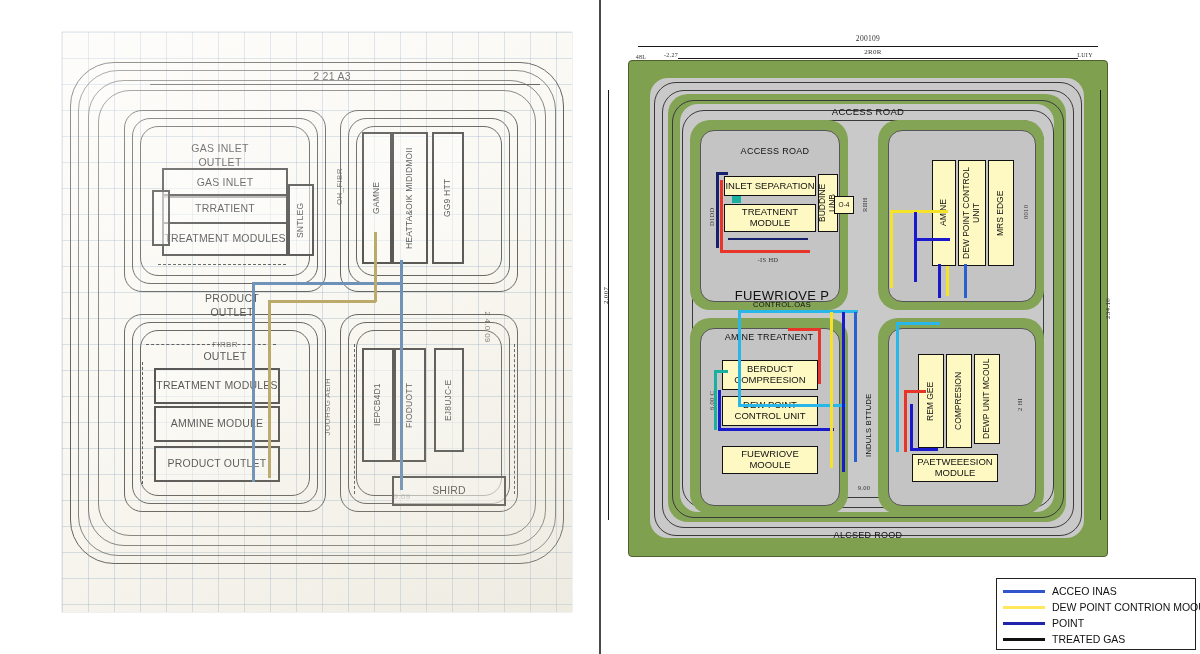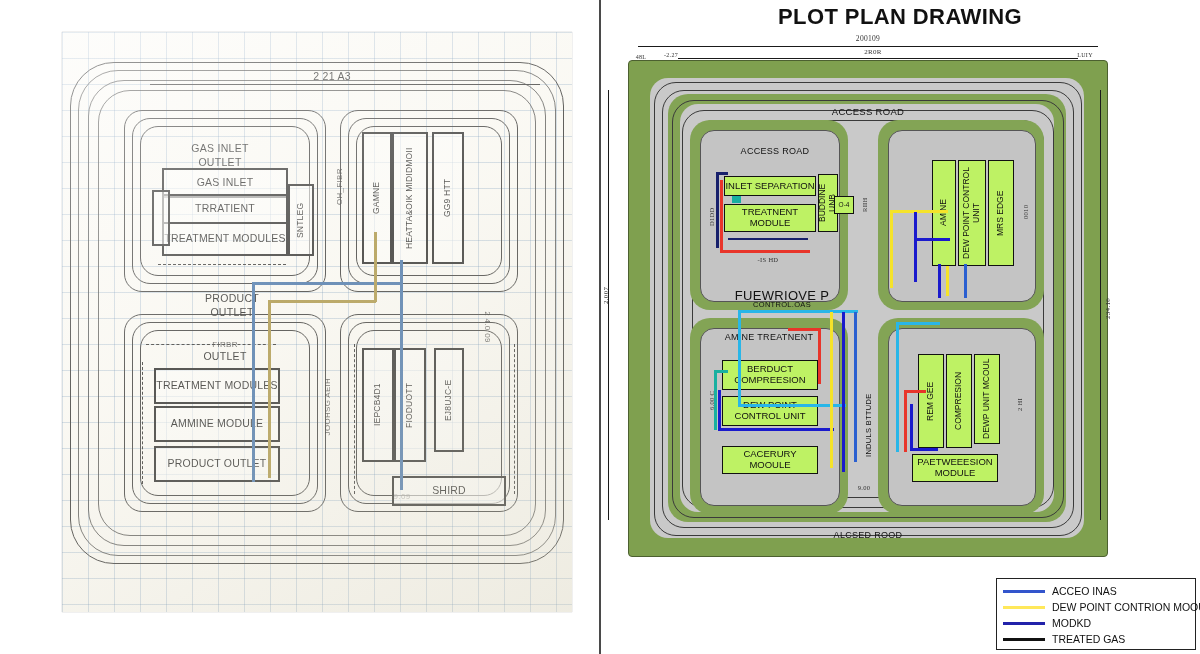--- a/index.html
+++ b/index.html
@@ -37,21 +37,21 @@
 
   
   #title{position:absolute;left:600px;top:4px;width:600px;text-align:center;
          font-size:22px;font-weight:bold;color:#111;letter-spacing:.4px;}
   #cad{position:absolute;left:628px;top:60px;width:478px;height:495px;}
   .green{position:absolute;background:#7fa04f;border:1px solid #4c6030;}
   .grey{position:absolute;background:#c9c9c9;}
   .road{position:absolute;border:1px solid #3a3a3a;border-radius:22px;background:transparent;}
   .pad{position:absolute;background:#c4c4c4;border:1px solid #555;border-radius:14px;}
   .padgreen{position:absolute;background:#83a455;border-radius:20px;}
-  .cbox{position:absolute;background:#bef264;border:1.6px solid #111;
+  .cbox{position:absolute;background:#fef9c3;border:1.6px solid #111;
         display:flex;align-items:center;justify-content:center;text-align:center;
         font-size:9.5px;color:#111;line-height:1.12;font-weight:500;}
   .cbox.v{writing-mode:vertical-rl;transform:rotate(180deg);font-size:8.5px;}
   .clabel{position:absolute;font-size:9px;color:#111;text-align:center;line-height:1.2;letter-spacing:.3px;}
   .clabel.v{writing-mode:vertical-rl;transform:rotate(180deg);}
   .clabel.tiny{font-size:6.5px;color:#333;font-family:Liberation Serif, serif;}
   .dim{position:absolute;background:#1a1a1a;}
   .dimv{position:absolute;background:#1a1a1a;width:1px;}
   .p{position:absolute;}
   .p.red{background:#e8352a;}
@@ -142,21 +142,20 @@
     <div class="pipe blue" style="left:338px;top:228px;width:2.5px;height:230px;"></div>
     <div class="pipe gold" style="left:206px;top:268px;width:2.5px;height:178px;"></div>
     <div class="pipe gold" style="left:206px;top:268px;width:108px;height:2.5px;"></div>
     <div class="pipe gold" style="left:312px;top:200px;width:2.5px;height:70px;"></div>
 
     <div class="paper-tint"></div>
   </div>
 
   <div class="divider"></div>
 
-  <div id="title">PLOT PLAN DRAWING</div>
 
   <div id="cad">
 
     <div class="green" style="left:0;top:0;width:478px;height:495px;border-radius:4px;"></div>
 
     <div class="grey" style="left:22px;top:18px;width:434px;height:460px;border-radius:18px;"></div>
 
     <div class="padgreen" style="left:40px;top:34px;width:398px;height:428px;"></div>
     <div class="grey" style="left:52px;top:44px;width:374px;height:408px;border-radius:18px;"></div>
 
@@ -206,21 +205,21 @@
     <div class="p yel" style="left:318px;top:206px;width:3px;height:30px;"></div>
 
     <div class="clabel" style="left:84px;top:228px;width:140px;font-size:13px;">FUEWRIOVE P</div>
     <div class="clabel" style="left:84px;top:240px;width:140px;font-size:7.5px;">CONTROL.OAS</div>
 
     <div class="padgreen" style="left:62px;top:258px;width:158px;height:196px;"></div>
     <div class="pad" style="left:72px;top:268px;width:138px;height:176px;"></div>
     <div class="clabel" style="left:86px;top:272px;width:110px;font-size:9px;">AMINE TREATNENT</div>
     <div class="cbox" style="left:94px;top:300px;width:94px;height:28px;">BERDUCT COMPREESION</div>
     <div class="cbox" style="left:94px;top:336px;width:94px;height:28px;">DEW POINT CONTROL UNIT</div>
-    <div class="cbox" style="left:94px;top:386px;width:94px;height:26px;">CACERURY MOOULE</div>
+    <div class="cbox" style="left:94px;top:386px;width:94px;height:26px;">FUEWRIOVE MOOULE</div>
     <div class="clabel v tiny" style="left:80px;top:320px;height:40px;">6.00 C</div>
 
     <div class="p teal" style="left:86px;top:310px;width:3px;height:60px;"></div>
     <div class="p teal" style="left:86px;top:310px;width:14px;height:3px;"></div>
     <div class="p navy" style="left:90px;top:368px;width:116px;height:3px;"></div>
     <div class="p navy" style="left:90px;top:330px;width:3px;height:40px;"></div>
     <div class="p red" style="left:190px;top:268px;width:3px;height:56px;"></div>
     <div class="p red" style="left:160px;top:268px;width:32px;height:3px;"></div>
     <div class="p cyan" style="left:110px;top:250px;width:120px;height:3px;"></div>
     <div class="p cyan" style="left:110px;top:250px;width:3px;height:96px;"></div>
@@ -262,21 +261,21 @@
     <div class="lrow">
       <span class="lswatch" style="background:#3355cc"></span>
       <span class="ltext">ACCEO INAS</span>
     </div>
     <div class="lrow">
       <span class="lswatch" style="background:#ffe85a"></span>
       <span class="ltext">DEW POINT CONTRION MOOULE</span>
     </div>
     <div class="lrow">
       <span class="lswatch" style="background:#2222aa"></span>
-      <span class="ltext">MODKD</span>
+      <span class="ltext">POINT</span>
     </div>
     <div class="lrow">
       <span class="lswatch" style="background:#111111"></span>
       <span class="ltext">TREATED GAS</span>
     </div>
   </div>
 
 </div>
 
 </body></html>

